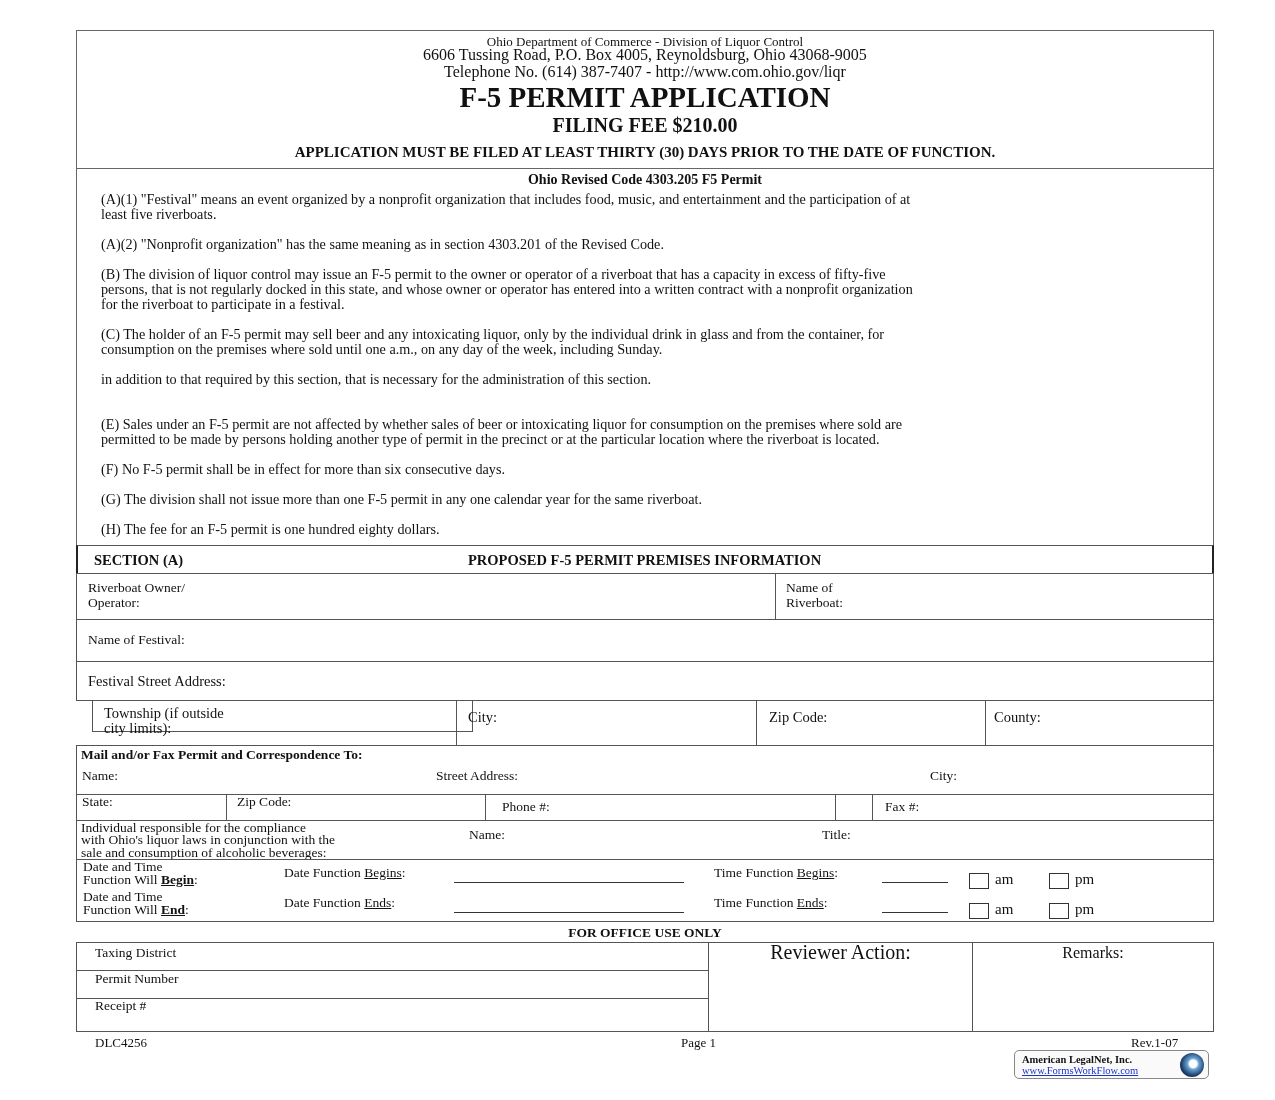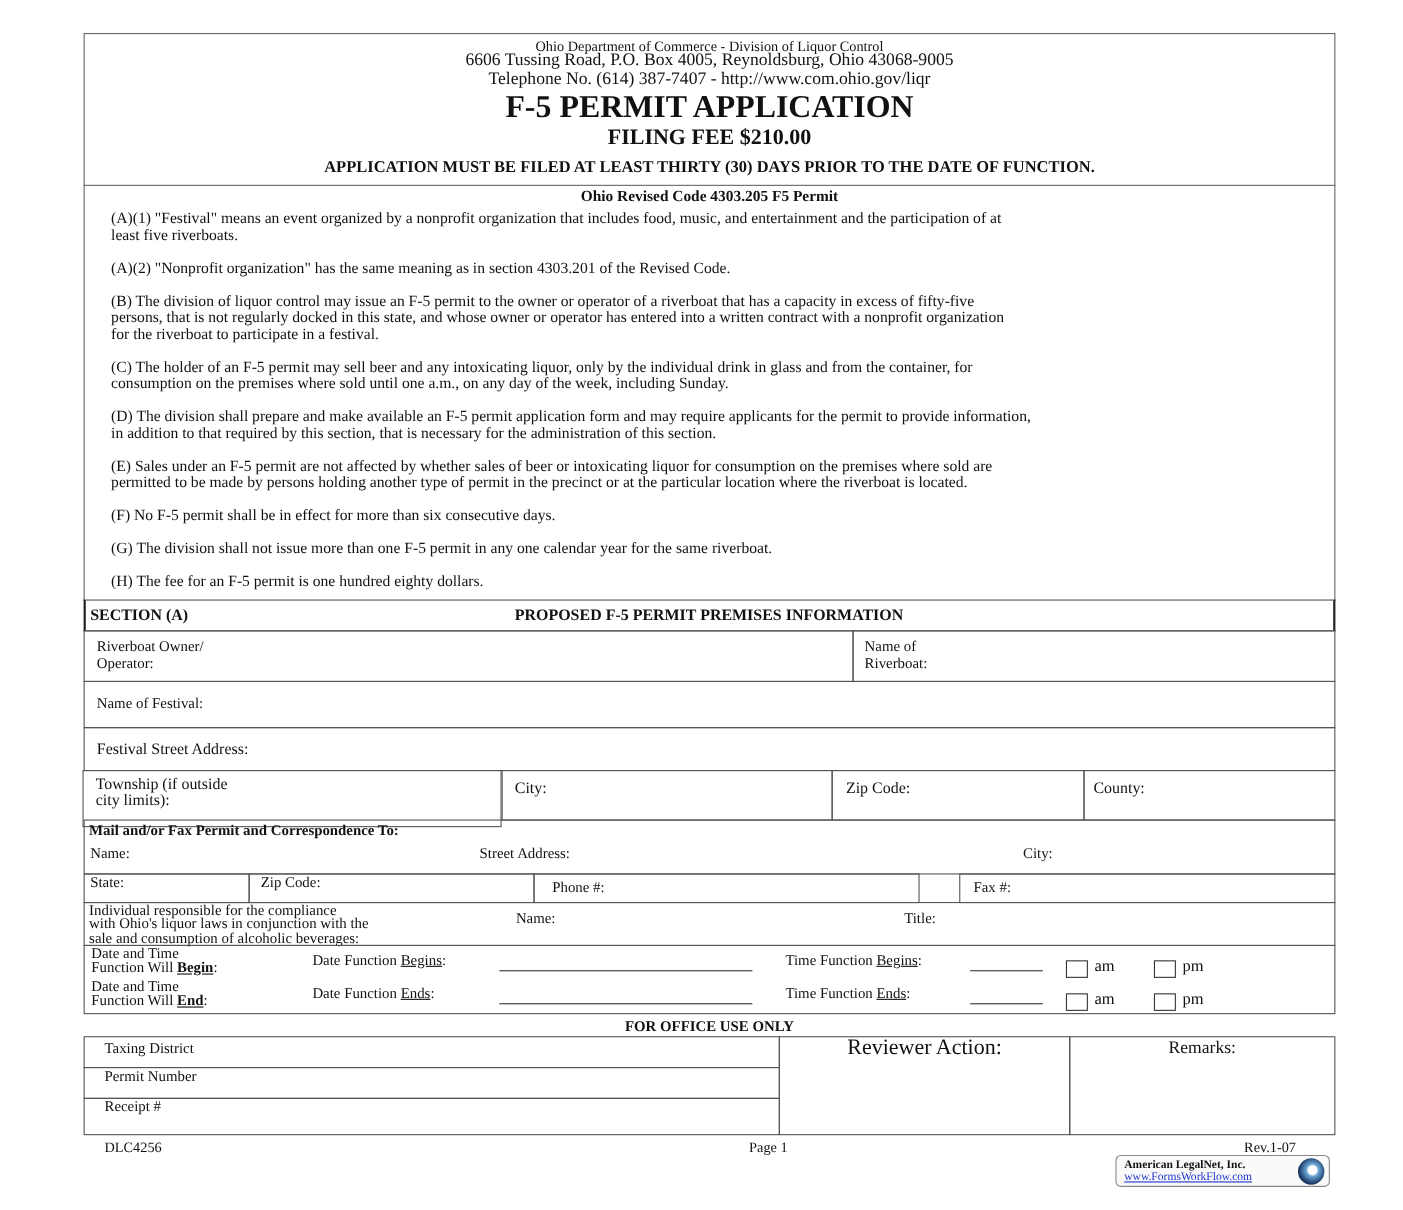--- a/index.html
+++ b/index.html
@@ -18,21 +18,21 @@
   .fee { top: 83px; font-size: 20px; font-weight: bold; }
   .deadline { top: 113px; font-size: 15px; font-weight: bold; }
 
   
   #statute { left: 76px; top: 168px; width: 1138px; height: 378px; border-left: 1px solid #666; border-right: 1px solid #666; }
   .statute-title { position: absolute; top: 4px; left: 0; width: 100%; text-align: center; font-size: 14px; font-weight: bold; }
   .para { position: absolute; left: 24px; width: 1110px; font-size: 14.2px; line-height: 15px; }
 
   
   #sectionA { left: 76px; top: 545px; width: 1138px; height: 29px; border: 1px solid #555; border-left: 2px solid #222; border-right: 2px solid #222; }
-  .secA-label { position: absolute; left: 4px; top: 6px; font-size: 14.5px; font-weight: bold; }
+  .secA-label { position: absolute; left: 16px; top: 6px; font-size: 14.5px; font-weight: bold; }
   .secA-title { position: absolute; left: 390px; top: 6px; font-size: 14.5px; font-weight: bold; }
 
   
   .cell { position: absolute; border: 1px solid #555; }
   .lbl { position: absolute; font-size: 13.5px; line-height: 14px; white-space: nowrap; }
   .lbl-lg { position: absolute; font-size: 14.5px; line-height: 15px; white-space: nowrap; }
   .bold { font-weight: bold; }
   u { text-decoration: underline; }
 
   .blank { position: absolute; border-bottom: 1px solid #333; height: 1px; }
@@ -74,21 +74,20 @@
   <div class="para" style="top:99px">
     <div>(B) The division of liquor control may issue an F-5 permit to the owner or operator of a riverboat that has a capacity in excess of fifty-five</div>
     <div>persons, that is not regularly docked in this state, and whose owner or operator has entered into a written contract with a nonprofit organization</div>
     <div>for the riverboat to participate in a festival.</div>
   </div>
   <div class="para" style="top:159px">
     <div>(C) The holder of an F-5 permit may sell beer and any intoxicating liquor, only by the individual drink in glass and from the container, for</div>
     <div>consumption on the premises where sold until one a.m., on any day of the week, including Sunday.</div>
   </div>
   <div class="para" style="top:204px">
-    <div>(D) The division shall prepare and make available an F-5 permit application form and may require applicants for the permit to provide information,</div>
     <div>in addition to that required by this section, that is necessary for the administration of this section.</div>
   </div>
   <div class="para" style="top:249px">
     <div>(E) Sales under an F-5 permit are not affected by whether sales of beer or intoxicating liquor for consumption on the premises where sold are</div>
     <div>permitted to be made by persons holding another type of permit in the precinct or at the particular location where the riverboat is located.</div>
   </div>
   <div class="para" style="top:294px">
     <div>(F) No F-5 permit shall be in effect for more than six consecutive days.</div>
   </div>
   <div class="para" style="top:324px">
@@ -114,21 +113,21 @@
 </div>
 
 <div class="cell" style="left:76px; top:619px; width:1138px; height:43px;">
   <span class="lbl" style="left:11px; top:13px;">Name of Festival:</span>
 </div>
 
 <div class="cell" style="left:76px; top:661px; width:1138px; height:40px;">
   <span class="lbl-lg" style="left:11px; top:12px;">Festival Street Address:</span>
 </div>
 
-<div class="cell" style="left:75px; top:700px; width:381px; height:52px;padding-left:33px;">
+<div class="cell" style="left:92px; top:700px; width:381px; height:32px;padding-left:33px;">
   <span class="lbl-lg" style="left:11px; top:5px;">Township (if outside</span>
   <span class="lbl-lg" style="left:11px; top:20px;">city limits):</span>
 </div>
 <div class="cell" style="left:456px; top:700px; width:301px; height:46px;">
   <span class="lbl-lg" style="left:11px; top:9px;">City:</span>
 </div>
 <div class="cell" style="left:756px; top:700px; width:230px; height:46px;">
   <span class="lbl-lg" style="left:12px; top:9px;">Zip Code:</span>
 </div>
 <div class="cell" style="left:985px; top:700px; width:229px; height:46px;">

